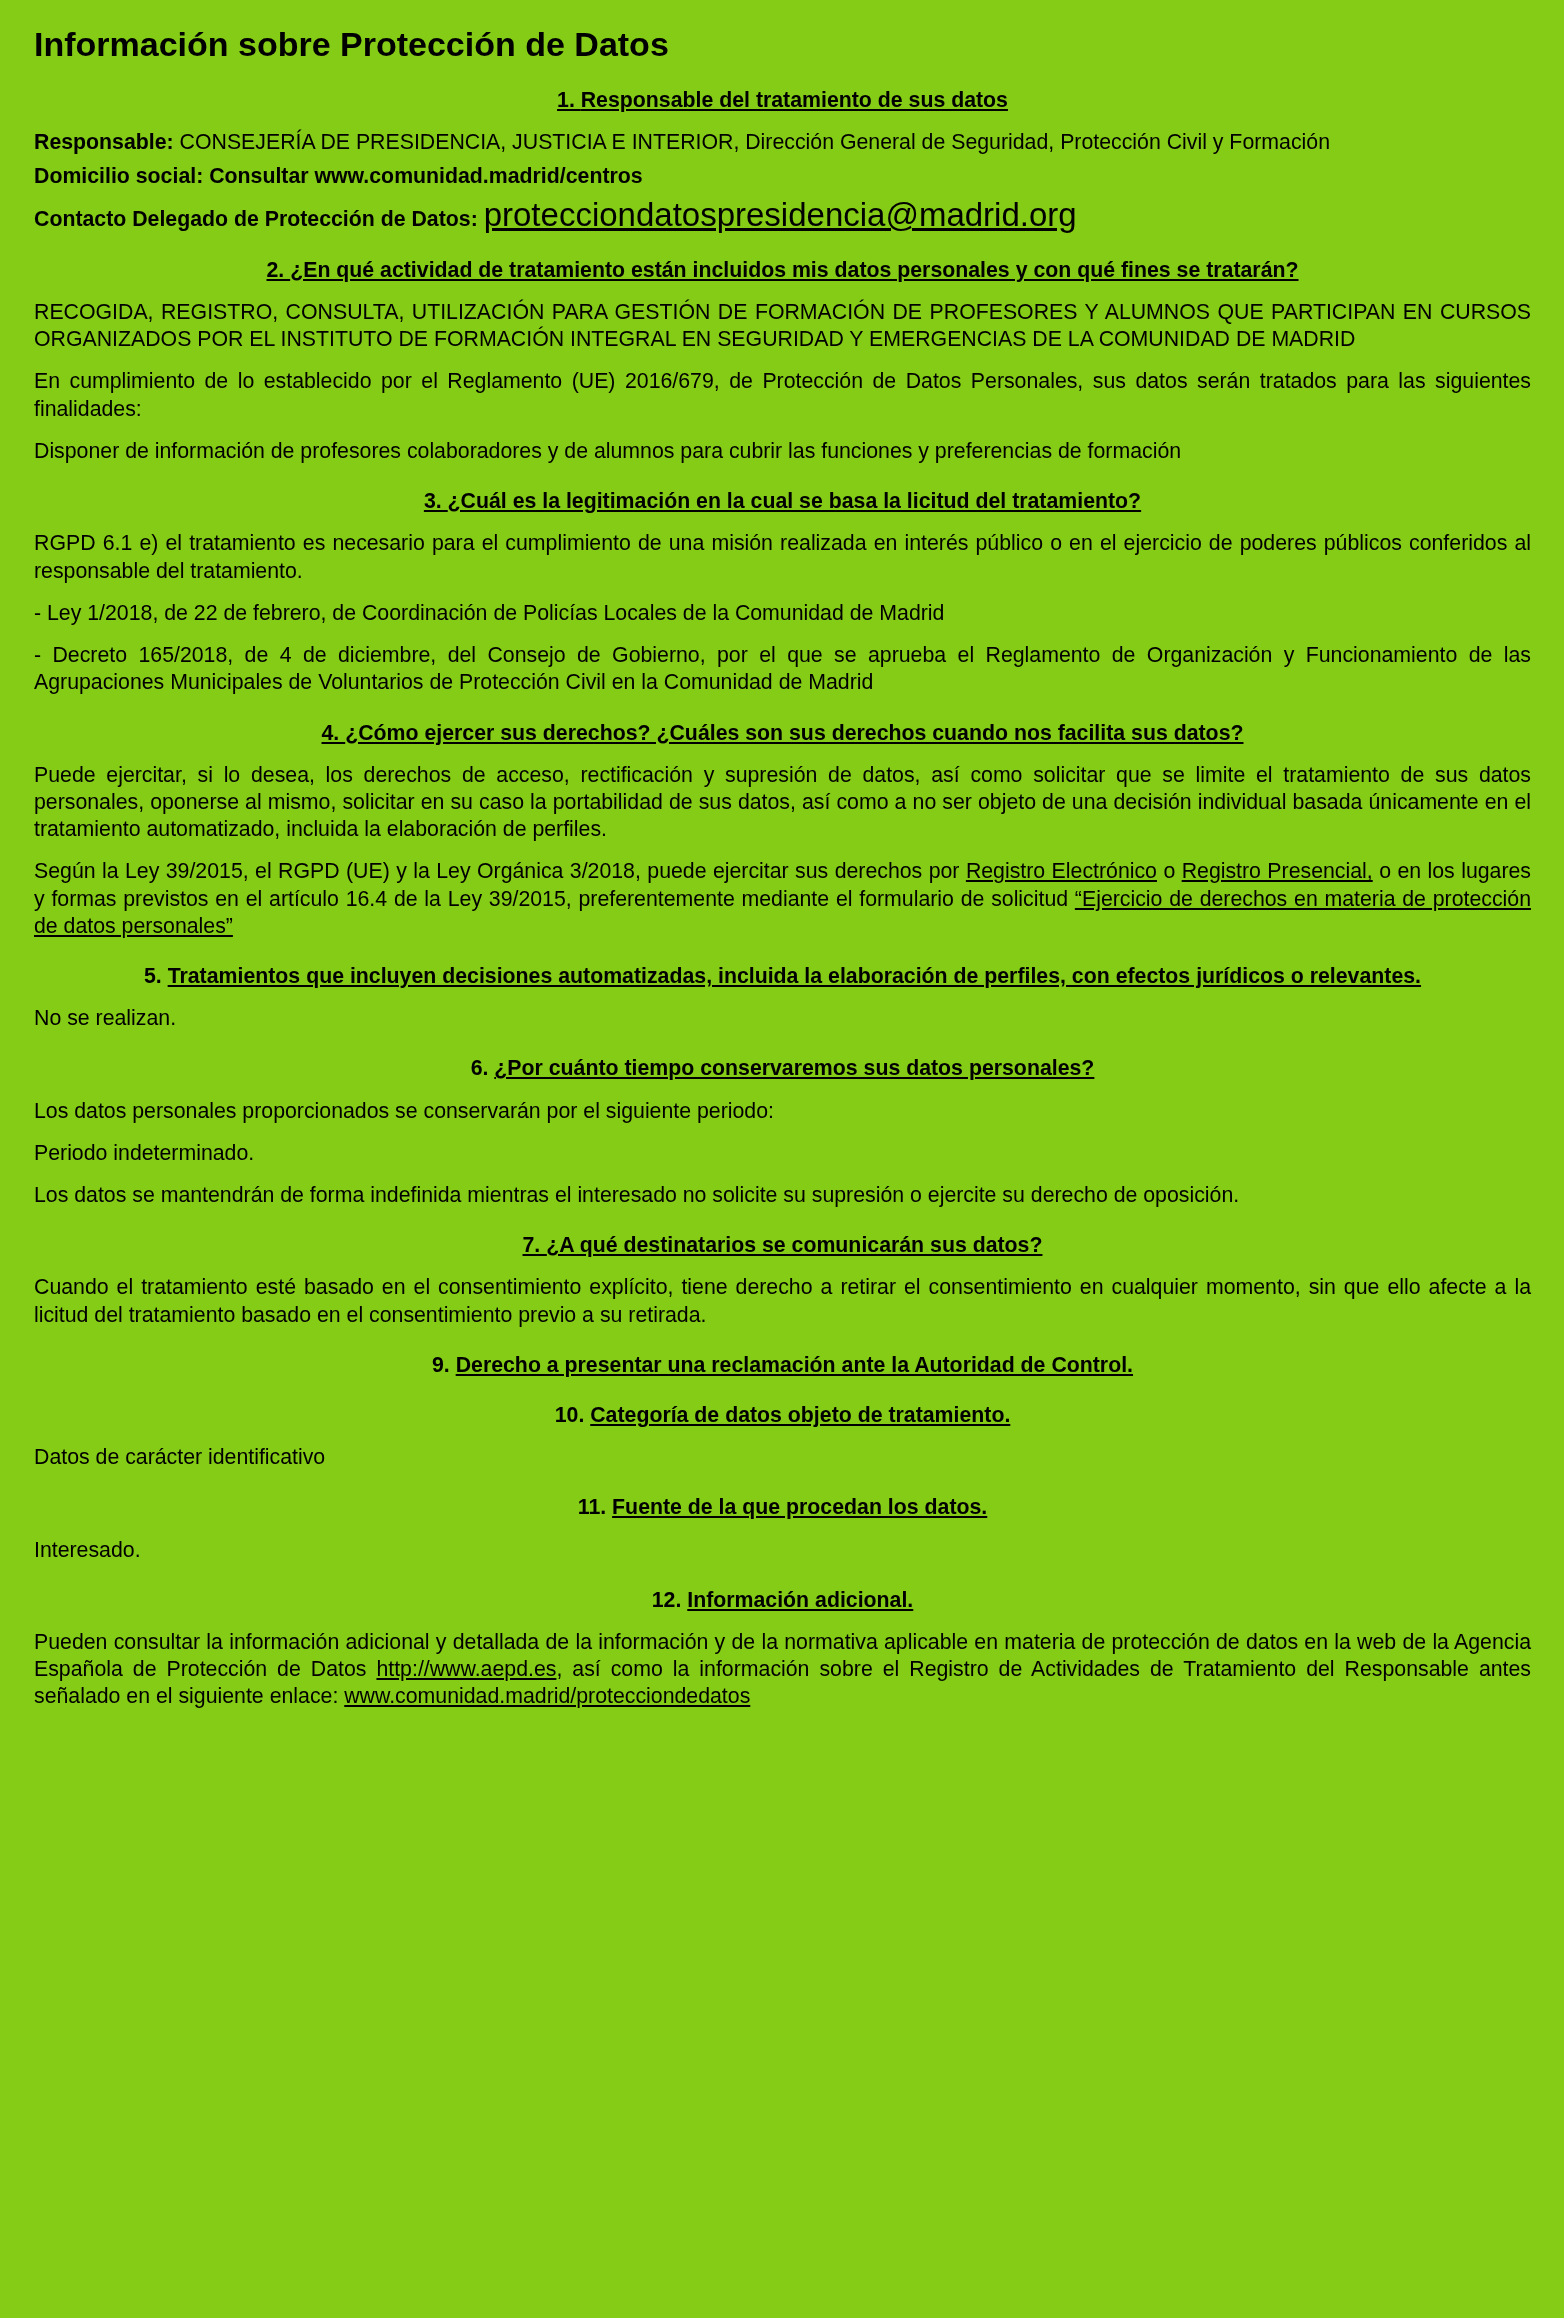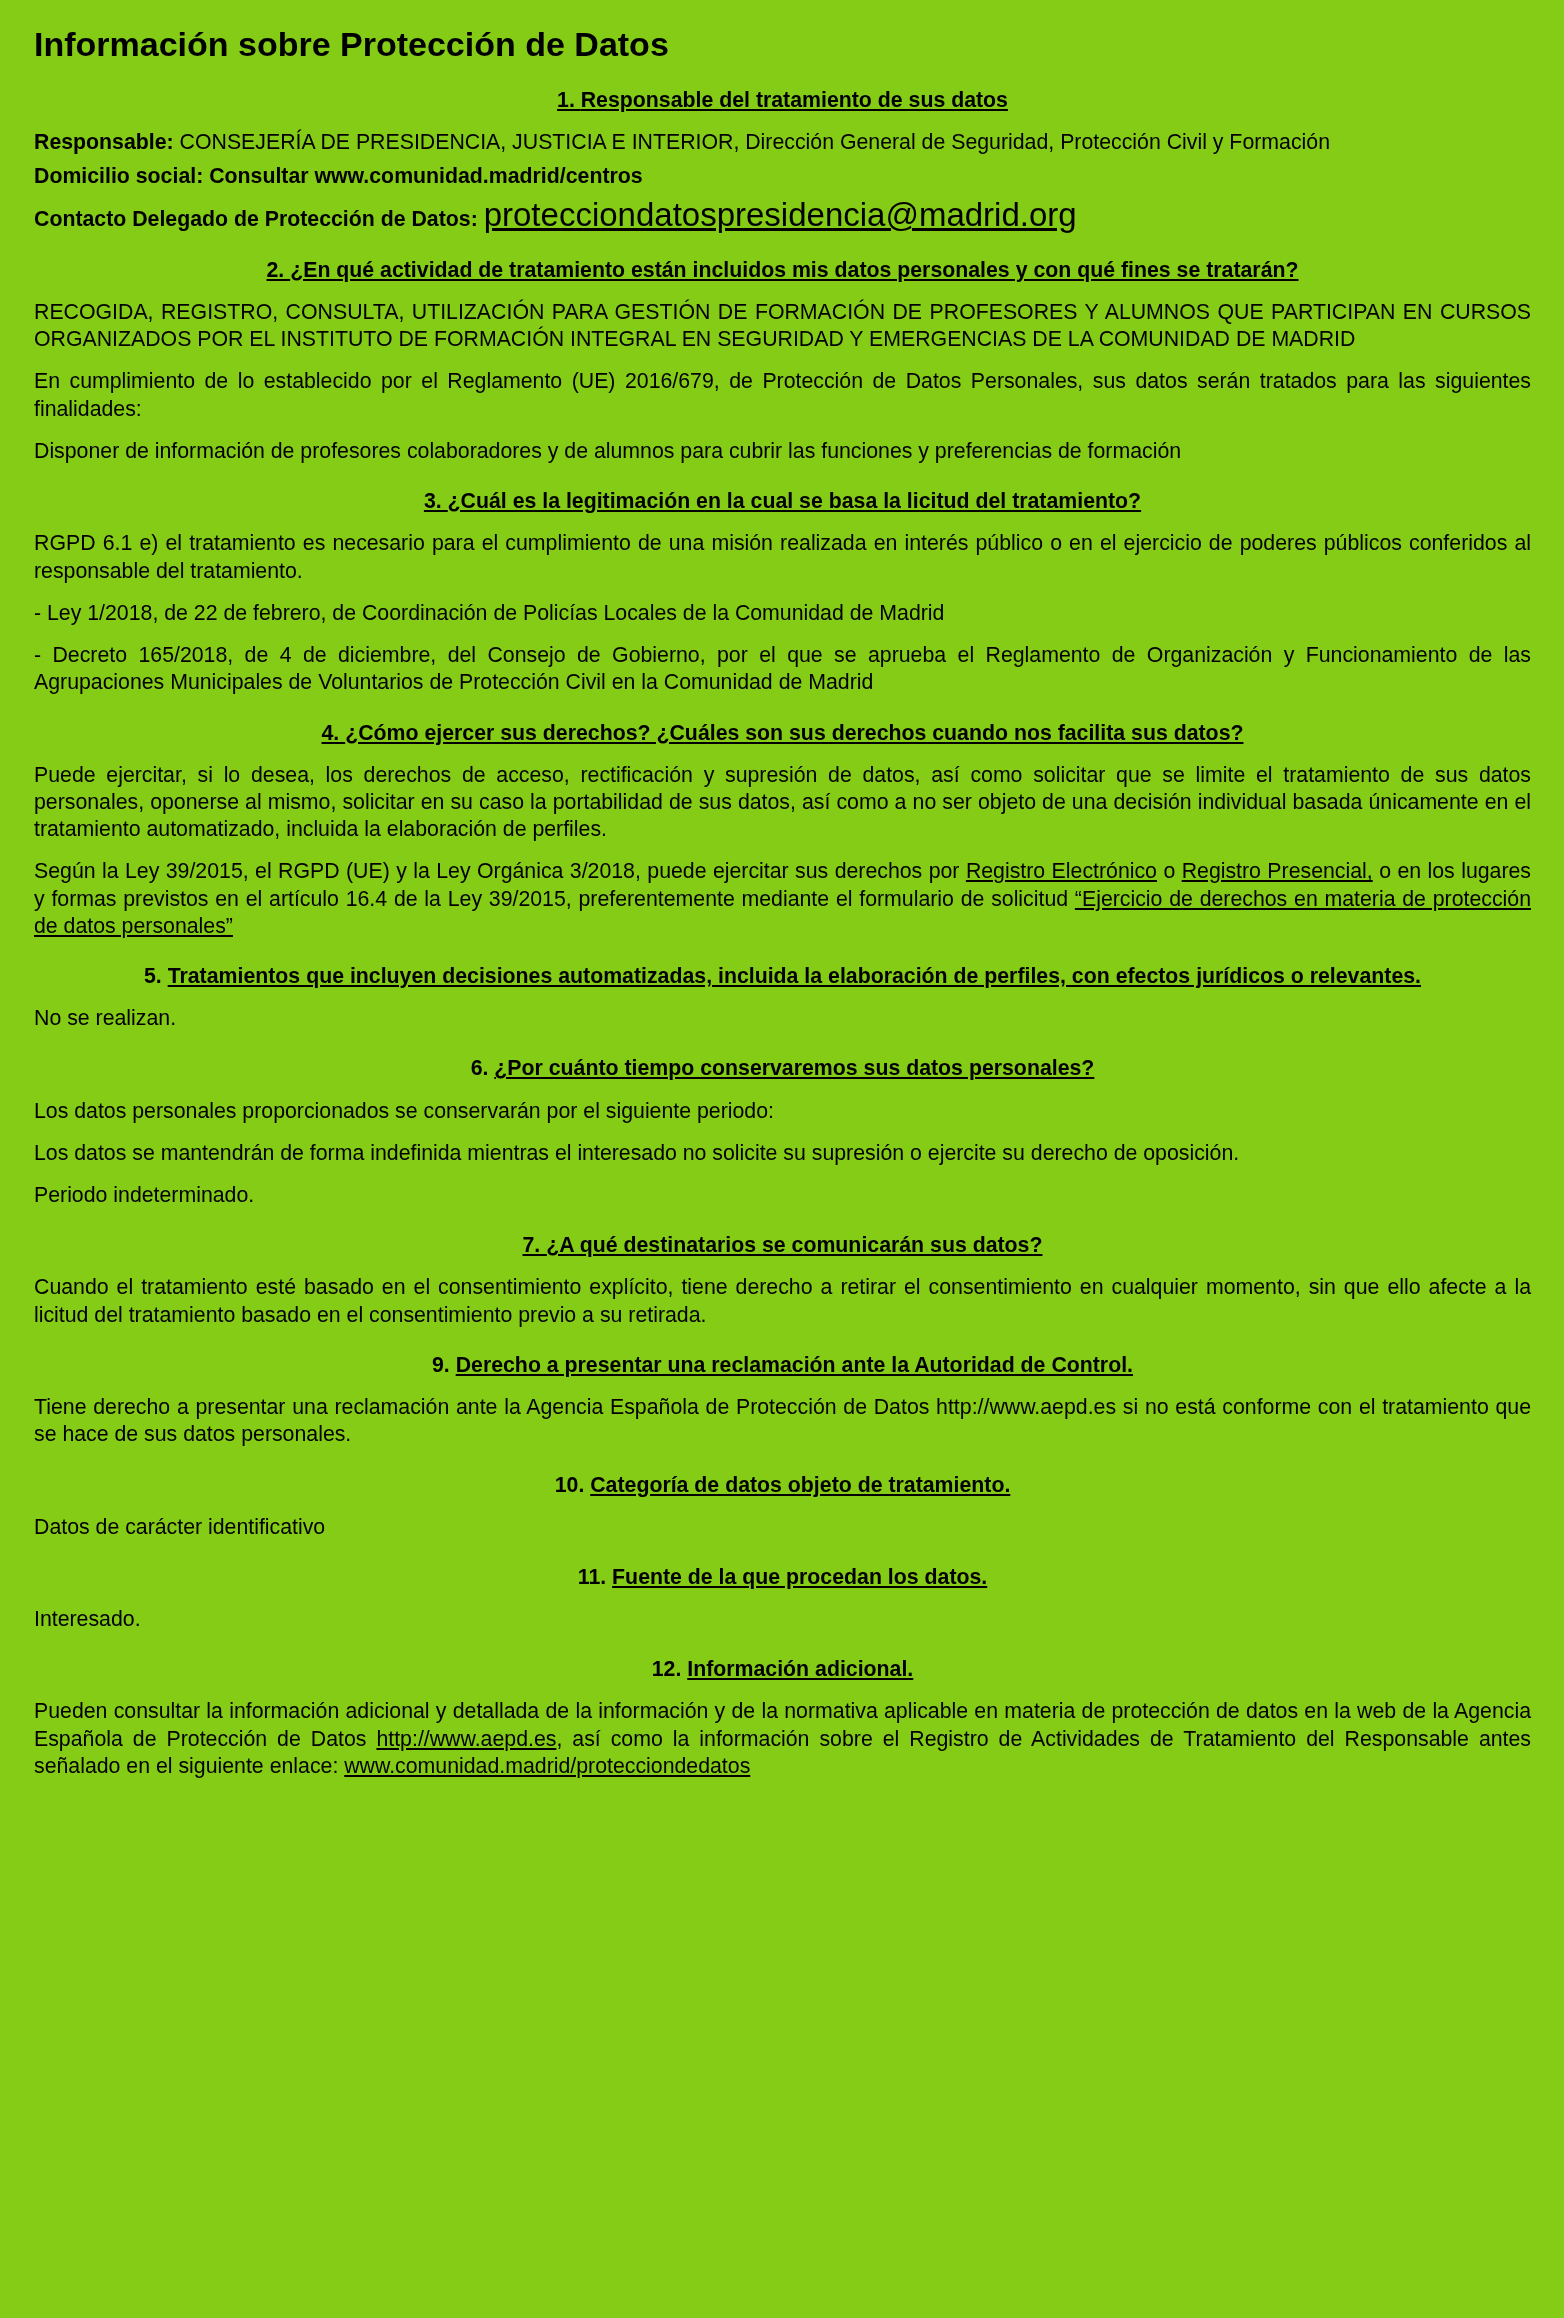--- a/index.html
+++ b/index.html
@@ -80,32 +80,31 @@
         <p class="body-p"><span>Puede ejercitar, si lo desea, los derechos de acceso, rectificación y supresión de datos, así como solicitar que se limite el tratamiento de sus datos personales, oponerse al mismo, solicitar en su caso la portabilidad de sus datos, así como a no ser objeto de una decisión individual basada únicamente en el tratamiento automatizado, incluida la elaboración de perfiles.</span></p>
         <p class="body-p"><span>Según la Ley 39/2015, el RGPD (UE) y la Ley Orgánica 3/2018, puede ejercitar sus derechos por </span><a class="doclink">Registro Electrónico</a><span> o </span><a class="doclink">Registro Presencial,</a><span> o en los lugares y formas previstos en el artículo 16.4 de la Ley 39/2015, preferentemente mediante el formulario de solicitud </span><a class="doclink">“Ejercicio de derechos en materia de protección de datos personales”</a></p>
       </section>
       <section class="doc-section">
         <h2 class="sec-heading"><span class="hnum">5. </span><span class="htext">Tratamientos que incluyen decisiones automatizadas, incluida la elaboración de perfiles, con efectos jurídicos o relevantes.</span></h2>
         <p class="body-p"><span>No se realizan.</span></p>
       </section>
       <section class="doc-section">
         <h2 class="sec-heading"><span class="hnum">6. </span><span class="htext">¿Por cuánto tiempo conservaremos sus datos personales?</span></h2>
         <p class="body-p"><span>Los datos personales proporcionados se conservarán por el siguiente periodo:</span></p>
+        <p class="body-p"><span>Periodo indeterminado.</span></p>
         <p class="body-p"><span>Los datos se mantendrán de forma indefinida mientras el interesado no solicite su supresión o ejercite su derecho de oposición.</span></p>
-        <p class="body-p"><span>Periodo indeterminado.</span></p>
       </section>
       <section class="doc-section">
         <h2 class="sec-heading"><span class="hnum u">7. </span><span class="htext">¿A qué destinatarios se comunicarán sus datos?</span></h2>
       </section>
       <section class="doc-section">
         <p class="body-p"><span>Cuando el tratamiento esté basado en el consentimiento explícito, tiene derecho a retirar el consentimiento en cualquier momento, sin que ello afecte a la licitud del tratamiento basado en el consentimiento previo a su retirada.</span></p>
       </section>
       <section class="doc-section">
         <h2 class="sec-heading"><span class="hnum">9. </span><span class="htext">Derecho a presentar una reclamación ante la Autoridad de Control.</span></h2>
-        <p class="body-p"><span>Tiene derecho a presentar una reclamación ante la Agencia Española de Protección de Datos http://www.aepd.es si no está conforme con el tratamiento que se hace de sus datos personales.</span></p>
       </section>
       <section class="doc-section">
         <h2 class="sec-heading"><span class="hnum">10. </span><span class="htext">Categoría de datos objeto de tratamiento.</span></h2>
         <p class="body-p"><span>Datos de carácter identificativo</span></p>
       </section>
       <section class="doc-section">
         <h2 class="sec-heading"><span class="hnum">11. </span><span class="htext">Fuente de la que procedan los datos.</span></h2>
         <p class="body-p"><span>Interesado.</span></p>
       </section>
       <section class="doc-section">

